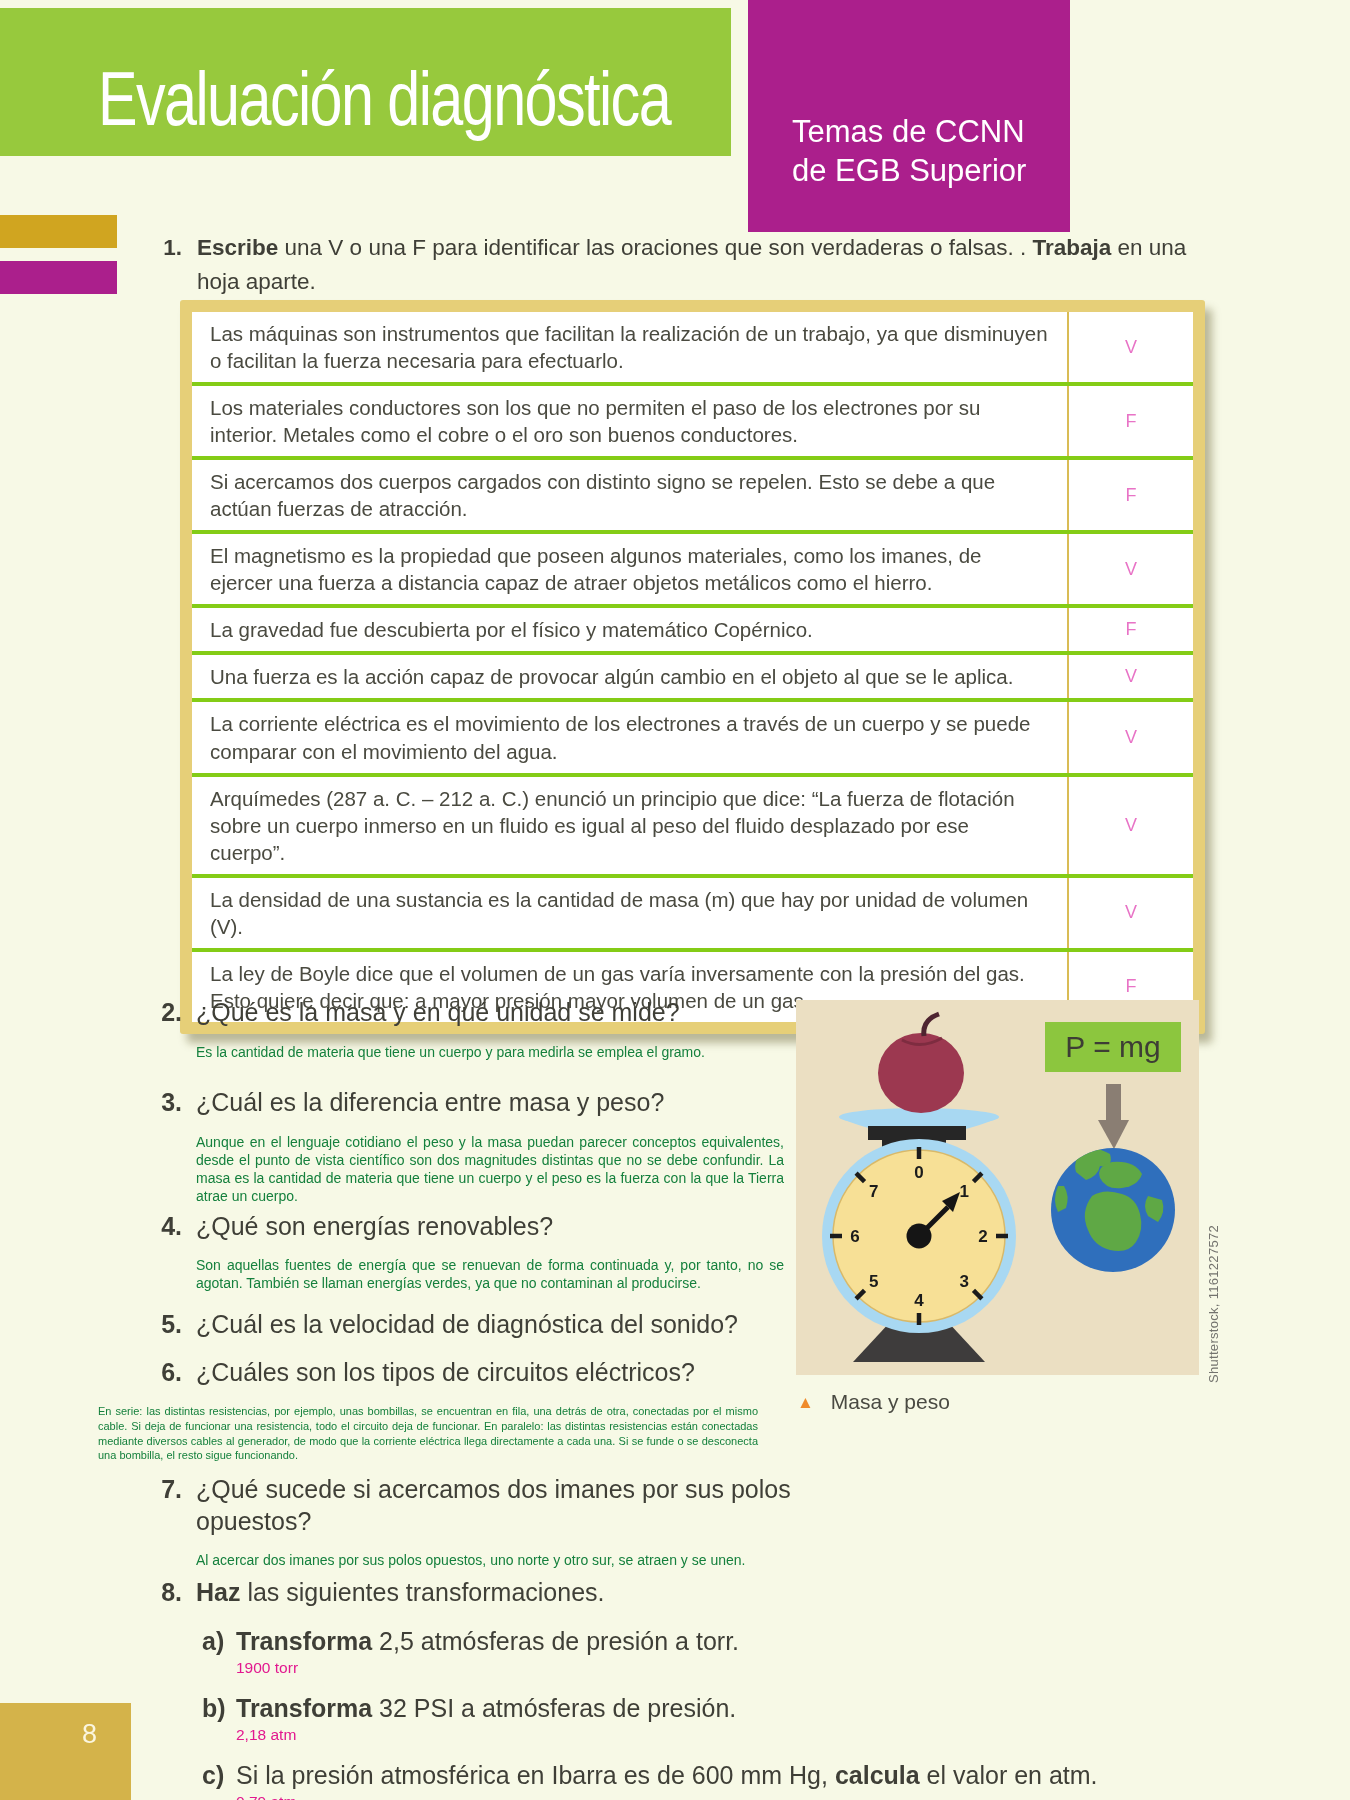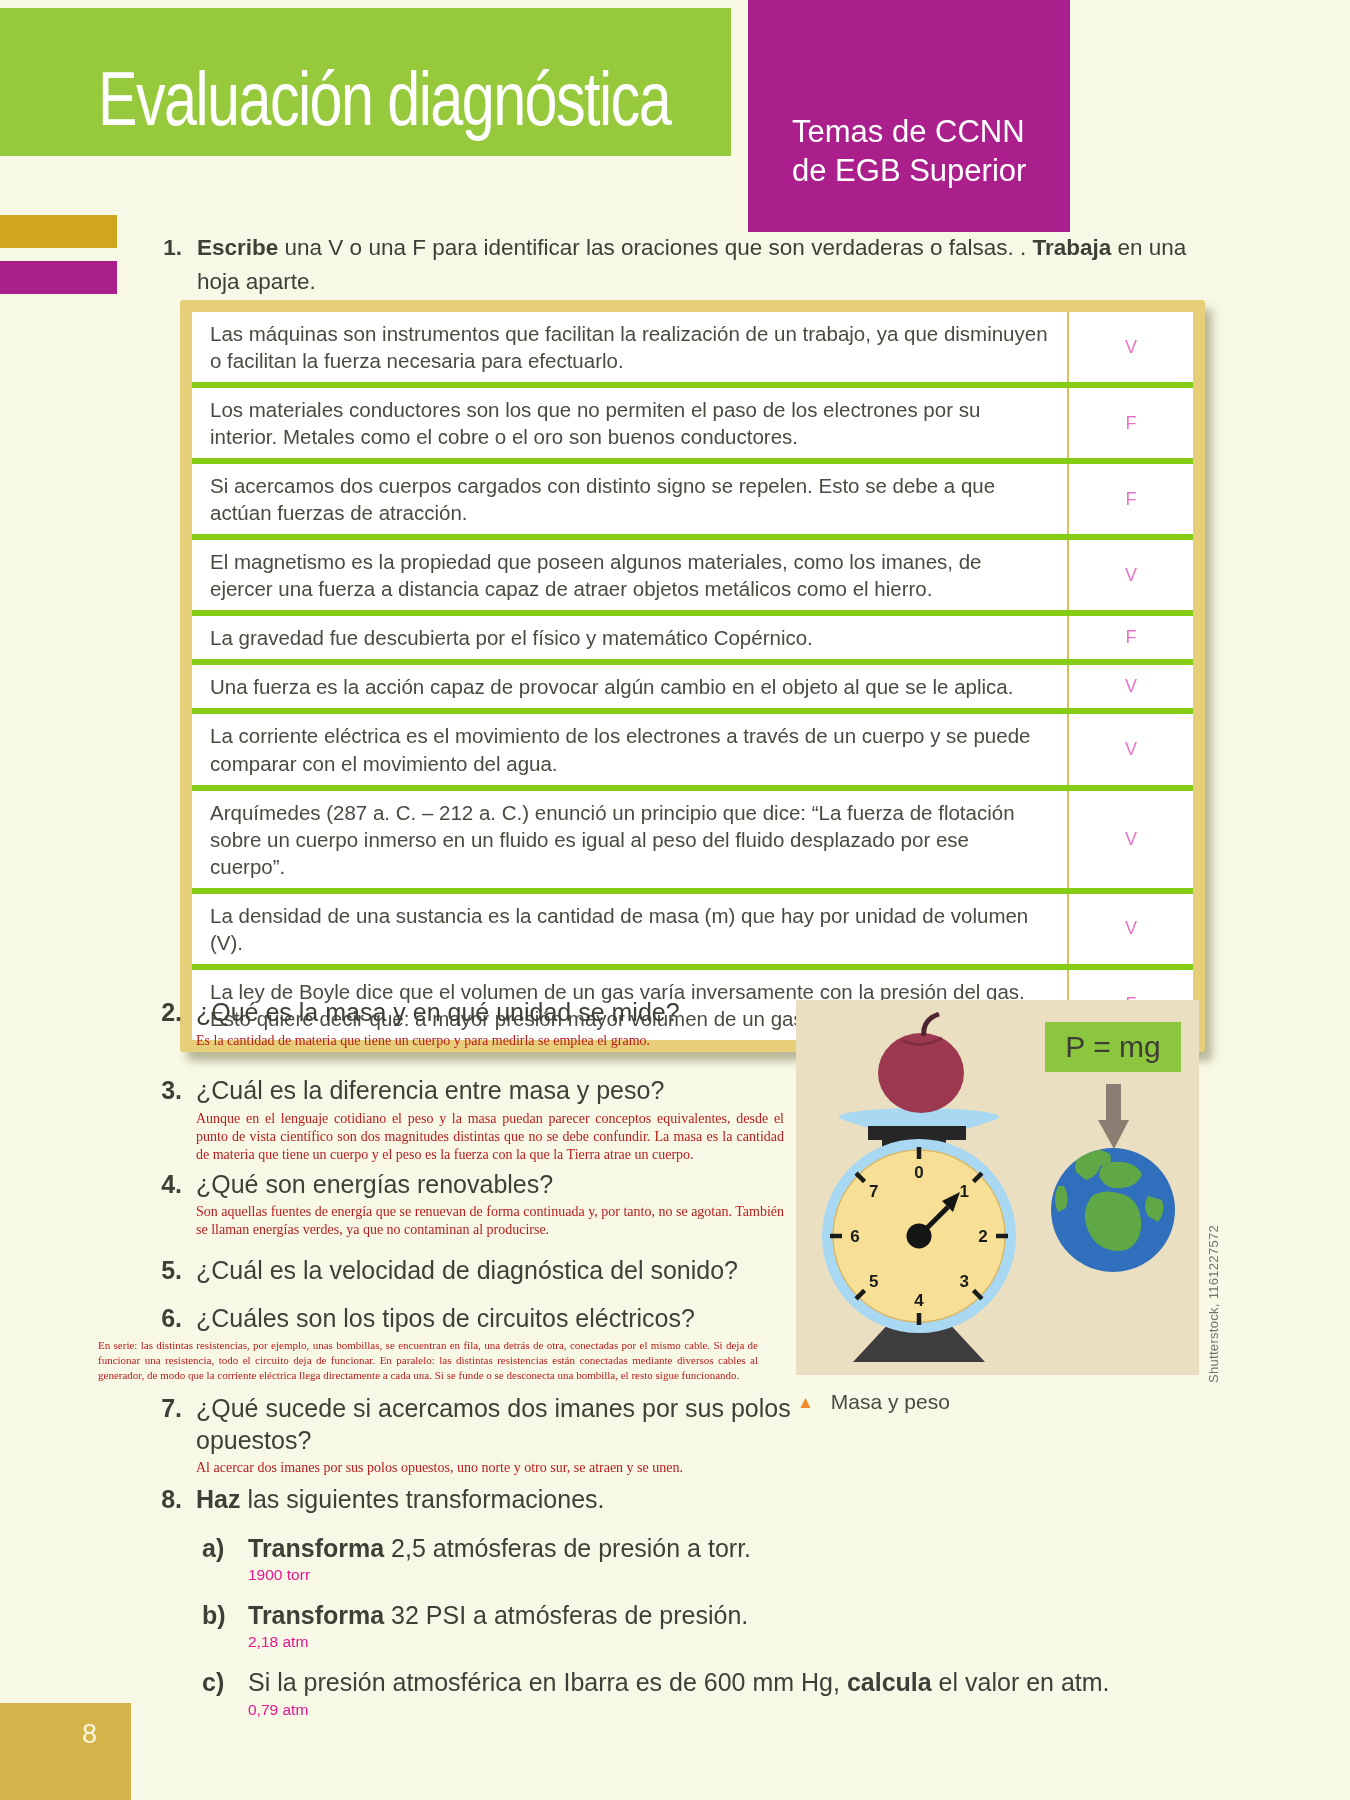--- a/index.html
+++ b/index.html
@@ -27,50 +27,50 @@
 
   
   .instruction{position:absolute;left:142px;top:231px;width:1050px;display:flex;font-size:22.5px;line-height:1.5;color:#3F3F37;}
   .instruction .num{width:40px;text-align:right;font-weight:700;margin-right:15px;flex:none;}
 
   
   .tf{position:absolute;left:180px;top:300px;width:1025px;box-sizing:border-box;
       background:#E6CF78;padding:12px;border-radius:3px;
       box-shadow:7px 9px 9px rgba(70,60,10,.35);}
   .tf-inner{background:#ffffff;}
-  .tf-row{display:flex;border-bottom:6px solid #84cc16;}
+  .tf-row{display:flex;border-bottom:4px solid #84cc16;}
   .tf-row:last-child{border-bottom:none;}
   .tf-statement{flex:1;padding:8px 18px;font-size:20.5px;line-height:1.32;color:#4A4A40;display:flex;align-items:center;}
   .tf-answer{width:126px;flex:none;border-left:2px solid #D9BC55;display:flex;align-items:center;justify-content:center;box-sizing:border-box;}
   .tf-letter{color:#E873C6;font-size:18px;}
 
   
   .qa{position:absolute;left:142px;top:997px;width:650px;}
   .q-line{display:flex;font-size:25px;line-height:1.26;color:#3F3F37;}
   .q-line .num{width:40px;text-align:right;font-weight:700;margin-right:14px;flex:none;}
   .q-text{flex:1;}
   .answer{
-    margin-left:54px;margin-top:3px;width:588px;
-    color:#b91c1c;font-size:14px;line-height:1.28;
-    text-align:justify;white-space:pre-line;font-family:Liberation Serif, serif;
+    margin-left:54px;margin-top:15px;width:588px;
+    color:#15803d;font-size:14px;line-height:1.28;
+    text-align:justify;white-space:pre-line;
   }
   .answer.wide{margin-left:-44px;width:660px;font-size:11px;line-height:1.35;}
   .question:nth-child(1){margin-bottom:26px;}
   .question:nth-child(2){margin-bottom:5px;}
   .question:nth-child(3){margin-bottom:16px;}
   .question:nth-child(4){margin-bottom:17px;}
   .question:nth-child(5){margin-bottom:11px;}
   .question:nth-child(6){margin-bottom:7px;}
 
   
   .task{width:1010px;}
   .task-heading{margin-bottom:16px;}
   .t-item{display:flex;margin:0 0 14px 60px;font-size:25px;line-height:1.3;color:#3F3F37;}
   .t-letter{width:34px;flex:none;font-weight:600;}
-  .t-body{flex:1;margin-left:12px;}
+  .t-body{flex:1;}
   .t-answer{color:#E2188F;font-size:15.5px;margin-top:2px;line-height:1.2;}
 
   
   .figure-box{position:absolute;left:796px;top:1000px;width:403px;height:375px;background:#EBDFC2;}
   .figure-caption{position:absolute;left:797px;top:1390px;display:flex;align-items:center;font-size:21px;color:#4A4A42;}
   .caption-triangle{color:#EF8B2B;font-size:17px;margin-right:17px;line-height:1;}
   .figure-credit{
     position:absolute;left:1206px;top:1238px;height:145px;
     writing-mode:vertical-rl;transform:rotate(180deg);
     font-size:13px;color:#73736E;letter-spacing:.3px;white-space:nowrap;

